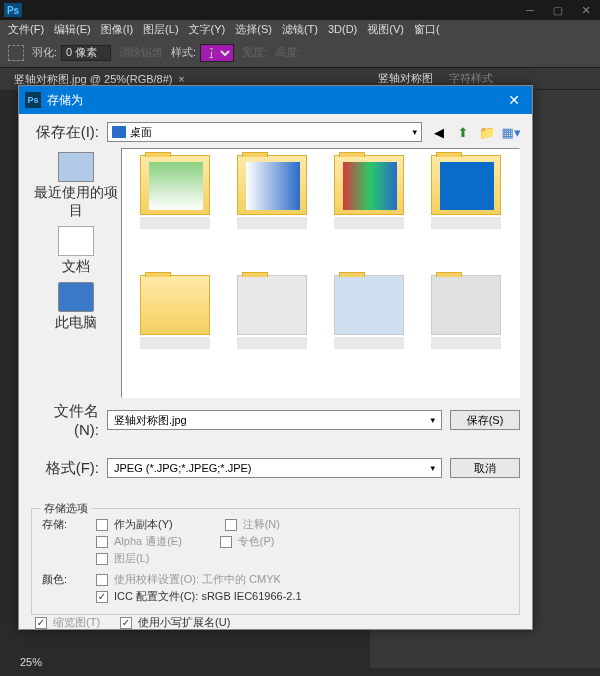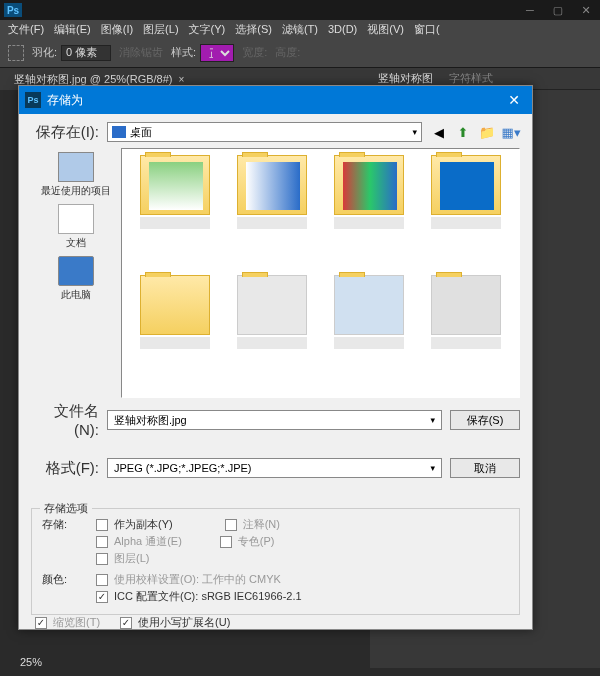--- a/index.html
+++ b/index.html
@@ -39,21 +39,21 @@
 .dlg-select .icon-desk{width:14px;height:12px;background:#2a6cc8;margin-right:4px}
 .dlg-select .arrow{margin-left:auto;font-size:9px}
 .dlg-toolbar{display:flex;gap:6px}
 .dlg-toolbar span{width:18px;height:18px;display:flex;align-items:center;justify-content:center;font-size:13px}
 .dlg-content{display:flex;gap:0;height:250px}
 .dlg-sidebar{width:90px;display:flex;flex-direction:column;align-items:center;gap:6px;padding-top:4px}
 .sb-item{display:flex;flex-direction:column;align-items:center;gap:2px}
 .sb-icon{width:36px;height:30px;background:#b0cae8;border:1px solid #888}
 .sb-icon.doc{background:#fff;border:1px solid #aaa}
 .sb-icon.pc{background:#3a7ac8;border-radius:2px}
-.sb-label{font-size:10px;color:#333;text-align:center}
+.sb-label{font-size:14px;color:#333;text-align:center}
 .dlg-files{flex:1;border:1px solid;border-color:#888 #fff #fff #888;background:#fff;padding:6px;display:grid;grid-template-columns:repeat(4,1fr);gap:4px;overflow:hidden}
 .file-item{display:flex;flex-direction:column;align-items:center}
 .folder-thumb{width:70px;height:60px;background:linear-gradient(#ffe9a8,#f5d060);border:1px solid #ddb030;position:relative}
 .folder-thumb::before{content:"";position:absolute;top:-4px;left:4px;width:24px;height:4px;background:#f5d060;border:1px solid #ddb030;border-bottom:none}
 .folder-thumb .preview{position:absolute;left:8px;top:6px;width:54px;height:48px;background:#fff}
 .file-name{font-size:10px;color:#999;margin-top:2px;width:70px;height:12px;background:#e8e8e8}
 .dlg-bottom{padding:4px 0}
 .dlg-bottom .dlg-row{margin-bottom:20px}
 .dlg-input{flex:1;border:1px solid #888;background:#fff;padding:2px 6px;height:20px;font-size:11px;display:flex;align-items:center}
 .dlg-input .arrow{margin-left:auto;font-size:9px}

